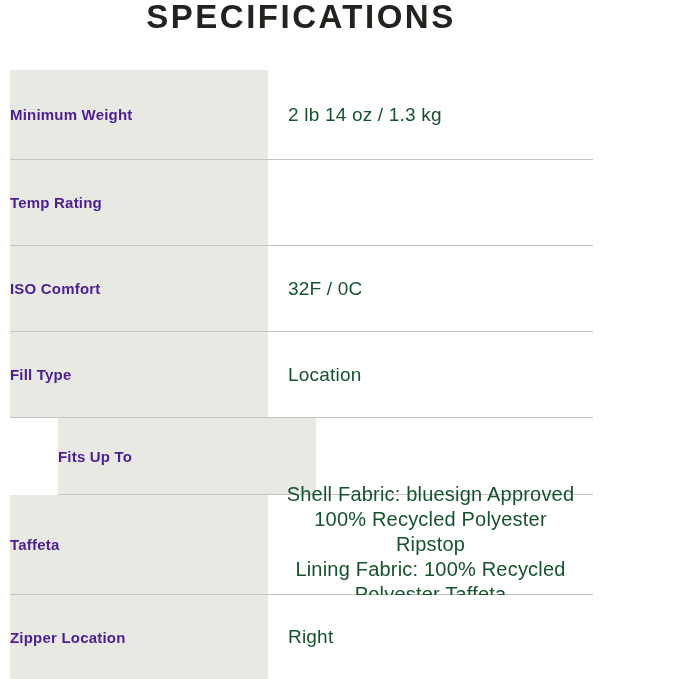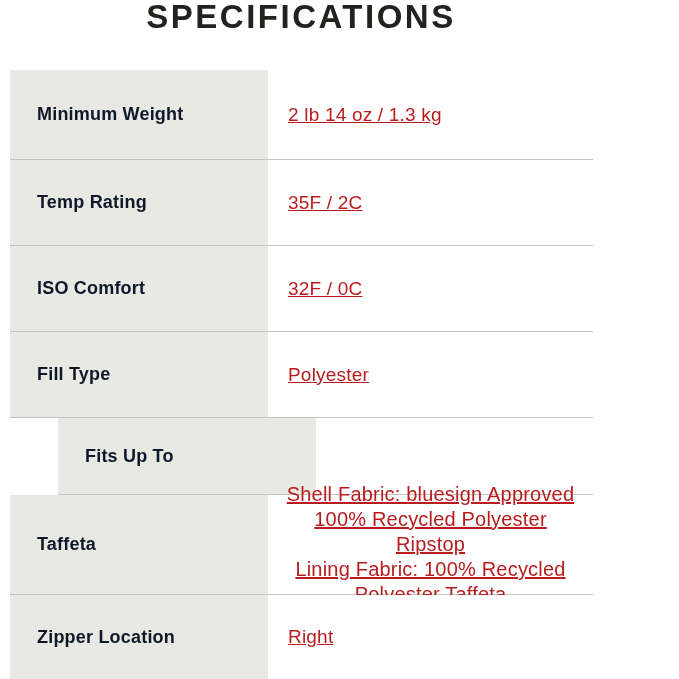--- a/index.html
+++ b/index.html
@@ -51,36 +51,34 @@
   .row:nth-child(7) { height: 84px; }
   .cell {
     display: flex;
     align-items: center;
     box-sizing: border-box;
   }
   .cell.label {
     width: 258px;
     flex: 0 0 258px;
     background: #e8e9e3;
-    padding-left: 27px;
-    font-size: 18px;
+    font-size: 15px;
     font-weight: 700;
     letter-spacing: 0.2px;
-    color: #0f172a;
+    color: #4c1d95;
   }
   .cell.value {
     flex: 1 1 auto;
     background: #ffffff;
     padding-left: 20px;
     font-size: 19px;
     font-weight: 400;
     letter-spacing: 0.2px;
-    color: #b91c1c;
+    color: #14532d;
     white-space: pre-line;
-    text-decoration: underline;
   }
   .cell.value.small {
     padding: 0 10px;
     justify-content: center;
     text-align: center;
     font-size: 20px;
     line-height: 25px;
   }
 </style>
 </head>
@@ -90,29 +88,28 @@
   <div class="title-wrap">
     <div class="title">SPECIFICATIONS</div>
   </div>
   <div class="spec-table" id="spec-table">
       <div class="row">
         <div class="cell label">Minimum Weight</div>
         <div class="cell value">2 lb 14 oz / 1.3 kg</div>
       </div>
       <div class="row">
         <div class="cell label">Temp Rating</div>
-        <div class="cell value">35F / 2C</div>
       </div>
       <div class="row">
         <div class="cell label">ISO Comfort</div>
         <div class="cell value">32F / 0C</div>
       </div>
       <div class="row">
         <div class="cell label">Fill Type</div>
-        <div class="cell value">Polyester</div>
+        <div class="cell value">Location</div>
       </div>
       <div class="row">
         <div class="cell label">Fits Up To</div>
       </div>
       <div class="row">
         <div class="cell label">Taffeta</div>
         <div class="cell value small">Shell Fabric: bluesign Approved 100% Recycled Polyester Ripstop
 Lining Fabric: 100% Recycled Polyester Taffeta</div>
       </div>
       <div class="row">

